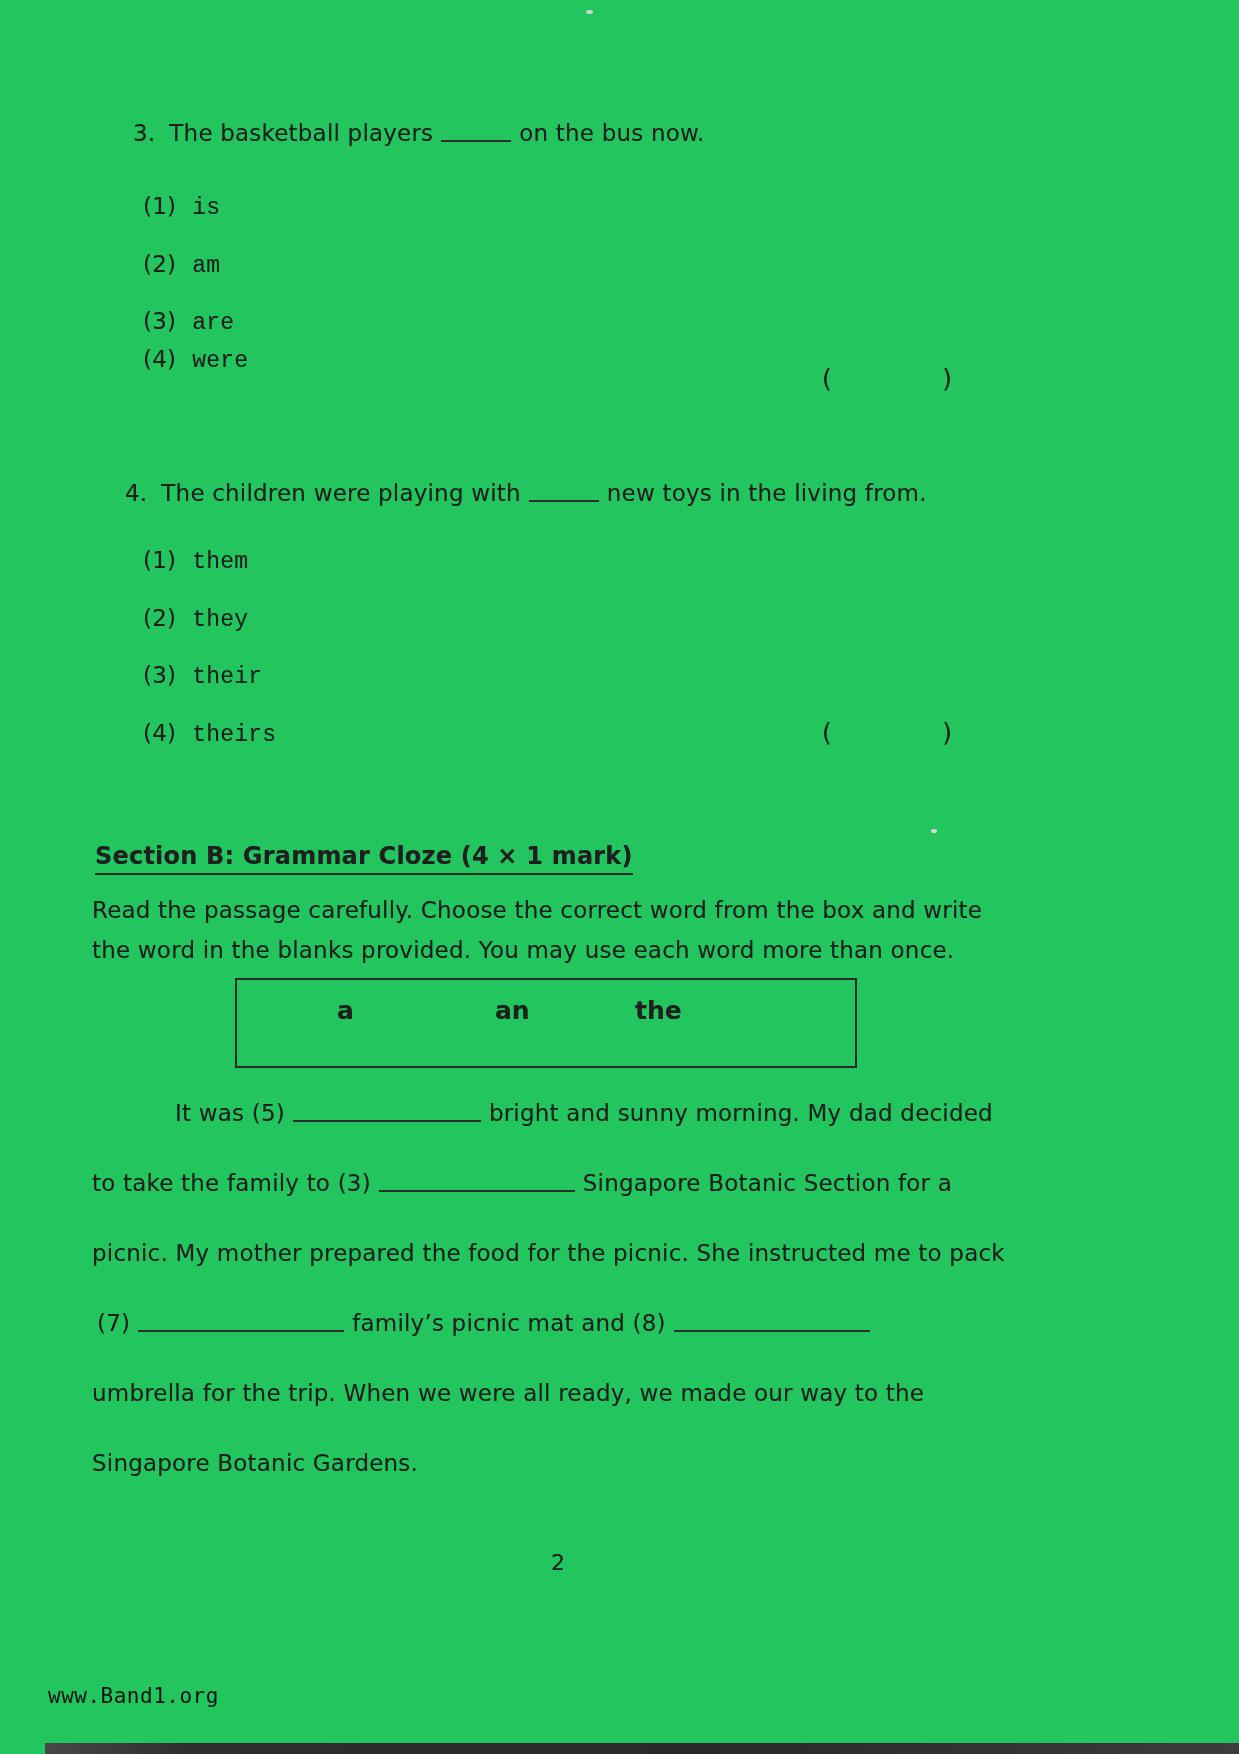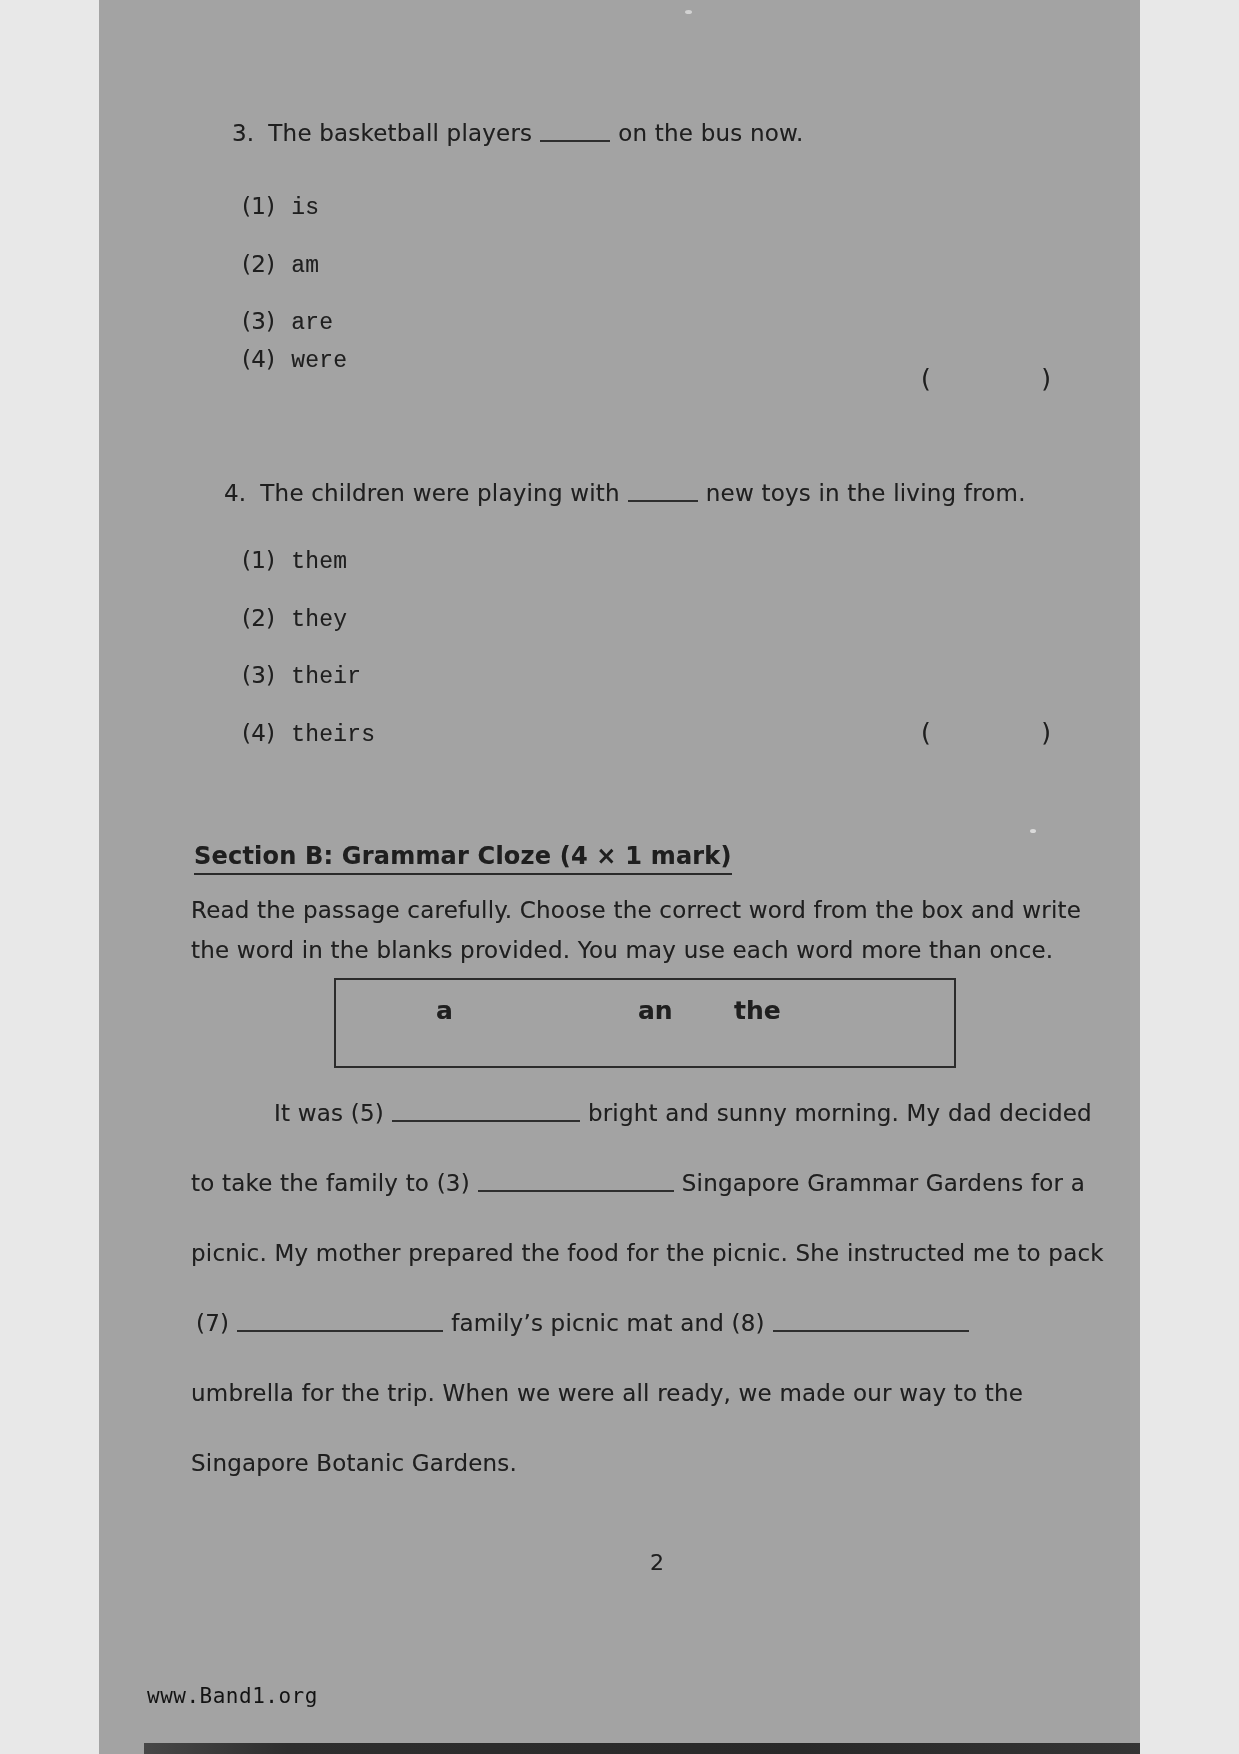--- a/index.html
+++ b/index.html
@@ -1,20 +1,20 @@
 <!DOCTYPE html>
 <html><head>
 <meta charset="utf-8">
 <style>
   html,body { margin:0; padding:0; background:#e8e8e8; }
   .page {
     position:relative;
-    width:1041px; height:1754px;
+    width:1239px; height:1754px;
     margin:0 auto;
-    background:#a3a3a3;
+    background:#22c55e;
     font-family:"DejaVu Sans", sans-serif;
     color:#1f1f1f;
     overflow:hidden;
   }
   .abs { position:absolute; }
   .txt { font-size:23px; letter-spacing:0.2px; text-shadow:0 0 0.5px rgba(30,30,30,0.35); white-space:nowrap; }
   .qnum { display:inline-block; margin-right:14px; }
   .blank {
     display:inline-block;
     border-bottom:2px solid #2e2e2e;
@@ -47,21 +47,21 @@
     left:235px; top:978px;
     width:618px; height:86px;
     border:2px solid #2b2b2b;
   }
   .word-box .word {
     position:absolute; top:16px;
     font-size:25px; font-weight:600;
     text-shadow:0 0 0.5px rgba(30,30,30,0.35);
   }
   .word-a   { left:100px; }
-  .word-an  { left:258px;margin-left:44px; }
+  .word-an  { left:258px; }
   .word-the { left:398px; }
   .p-line { font-size:23px; letter-spacing:0.2px; text-shadow:0 0 0.5px rgba(30,30,30,0.35); white-space:nowrap; }
   .pblank5 { width:188px; }
   .pblank6 { width:196px; }
   .pblank7 { width:206px; }
   .pblank8 { width:196px; }
   .page-num { font-size:22px; text-shadow:0 0 0.5px rgba(30,30,30,0.3); }
   .footer-url {
     font-family:"DejaVu Sans Mono", monospace;
     font-size:21px; color:#131313;
@@ -139,21 +139,21 @@
   <div class="word-box">
     <span class="word word-a">a</span>
     <span class="word word-an">an</span>
     <span class="word word-the">the</span>
   </div>
 
   <div class="abs p-line" style="left:175px; top:1100px;">
     <span>It was (5)</span><span class="blank pblank5"></span><span>bright and sunny morning. My dad decided</span>
   </div>
   <div class="abs p-line" style="left:92px; top:1170px;">
-    <span>to take the family to (3)</span><span class="blank pblank6"></span><span>Singapore Grammar Gardens for a</span>
+    <span>to take the family to (3)</span><span class="blank pblank6"></span><span>Singapore Botanic Section for a</span>
   </div>
   <div class="abs p-line" style="left:92px; top:1240px;">
     <span>picnic. My mother prepared the food for the picnic. She instructed me to pack</span>
   </div>
   <div class="abs p-line" style="left:97px; top:1310px;text-align:center;">
     <span>(7)</span><span class="blank pblank7"></span><span>family’s picnic mat and (8)</span><span class="blank pblank8"></span>
   </div>
   <div class="abs p-line" style="left:92px; top:1380px;">
     <span>umbrella for the trip. When we were all ready, we made our way to the</span>
   </div>

